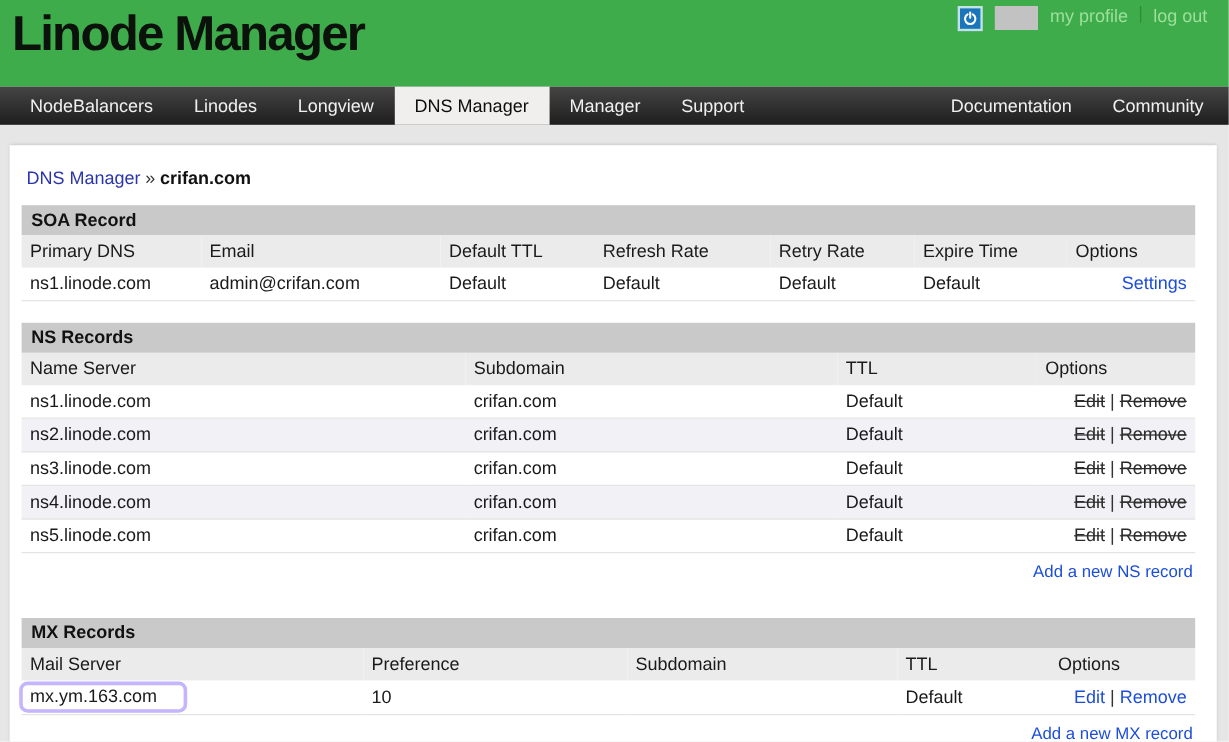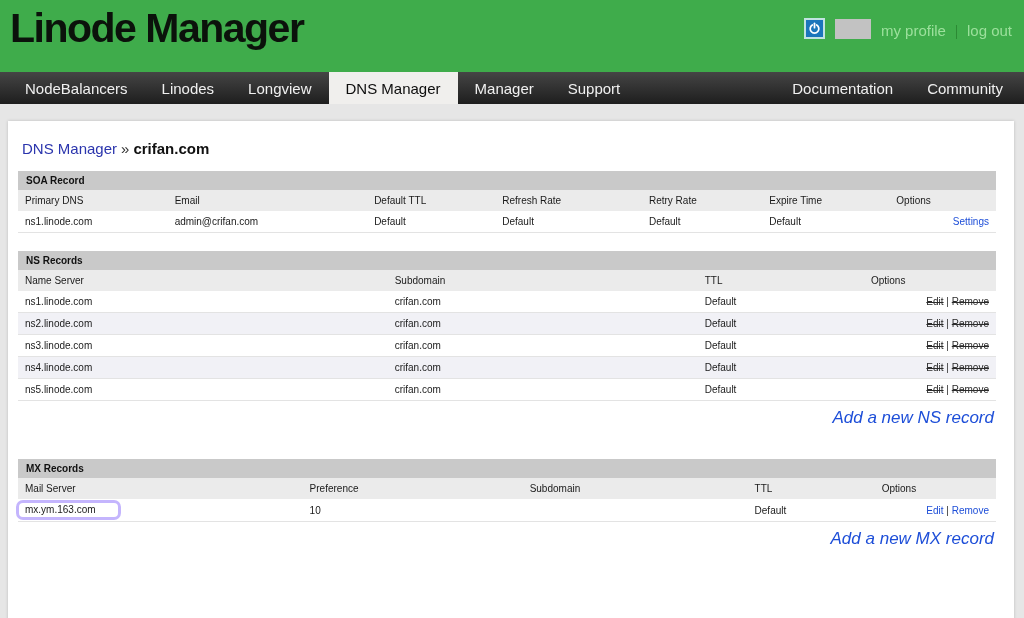--- a/index.html
+++ b/index.html
@@ -14,22 +14,22 @@
   
   .masthead {
     height:72px; background:#3fac4b; position:relative;
   }
   .logo {
     position:absolute; left:10px; top:4px;
     font-size:41px; font-weight:bold; color:#0b120b;
     letter-spacing:-1.5px; margin:0; line-height:1.2;
   }
   .masthead-right {
-    position:absolute; top:5px; right:12px;
-    display:flex; align-items:flex-end; gap:10px; height:22px;margin-top:12px;
+    position:absolute; top:5px; right:18px;
+    display:flex; align-items:flex-start; gap:10px; height:22px;
   }
   .power-btn {
     width:21px; height:21px; background:#1b75bb;
     border:2px solid rgba(235,255,235,.8);
     display:flex; align-items:center; justify-content:center;
     cursor:pointer;
   }
   .search-box {
     width:36px; height:20px; background:#c2c2c2;
     border:none; outline:none; padding:0 3px; font-size:12px;
@@ -61,43 +61,42 @@
     box-shadow:0 0 3px rgba(0,0,0,.18);
     padding:0 18px 0 10px;
   }
   .breadcrumb { padding:19px 0 14px 4px; font-size:15px; }
   .breadcrumb a { color:#2b35ad; text-decoration:none; }
   .crumb-sep { color:#333; padding:0 4px; }
   .crumb-current { font-weight:bold; color:#111; }
 
   table.records {
     width:100%; border-collapse:collapse; table-layout:fixed;
-    font-size:10px;
+    font-size:15px;
   }
   table.records caption {
     background:#c9c9c9; text-align:left; font-weight:bold;
     padding:4px 8px; color:#111;
   }
   table.records th {
     background:#ebebeb; font-weight:normal; text-align:left;
     padding:5px 7px; color:#1a1a1a;
   }
   table.records td {
     padding:5px 7px; border-bottom:1px solid #e3e3e3; color:#1a1a1a;
   }
   table.records tr.alt td { background:#f1f1f6; }
   .col-right, td.opts, th.opts { text-align:right; }
   a.blue { color:#1d4ed8; text-decoration:none; }
   .dead { color:#2b2b2b; text-decoration:line-through; }
   .opt-sep { color:#333; }
 
   .table-footer {
     text-align:right; padding:7px 2px 0 0; margin-bottom:13px;
-    font-size:17px;
-    font-style:italic;
+    font-size:14px;
   }
   .section-gap { height:18px; }
 
   .highlight-red {
     display:inline-block; border:3px solid #c4b5fd; border-radius:7px;
     padding:1px 22px 2px 6px; margin:-4px 0 -4px -9px;
   }
 </style>
 </head>
 <body>

